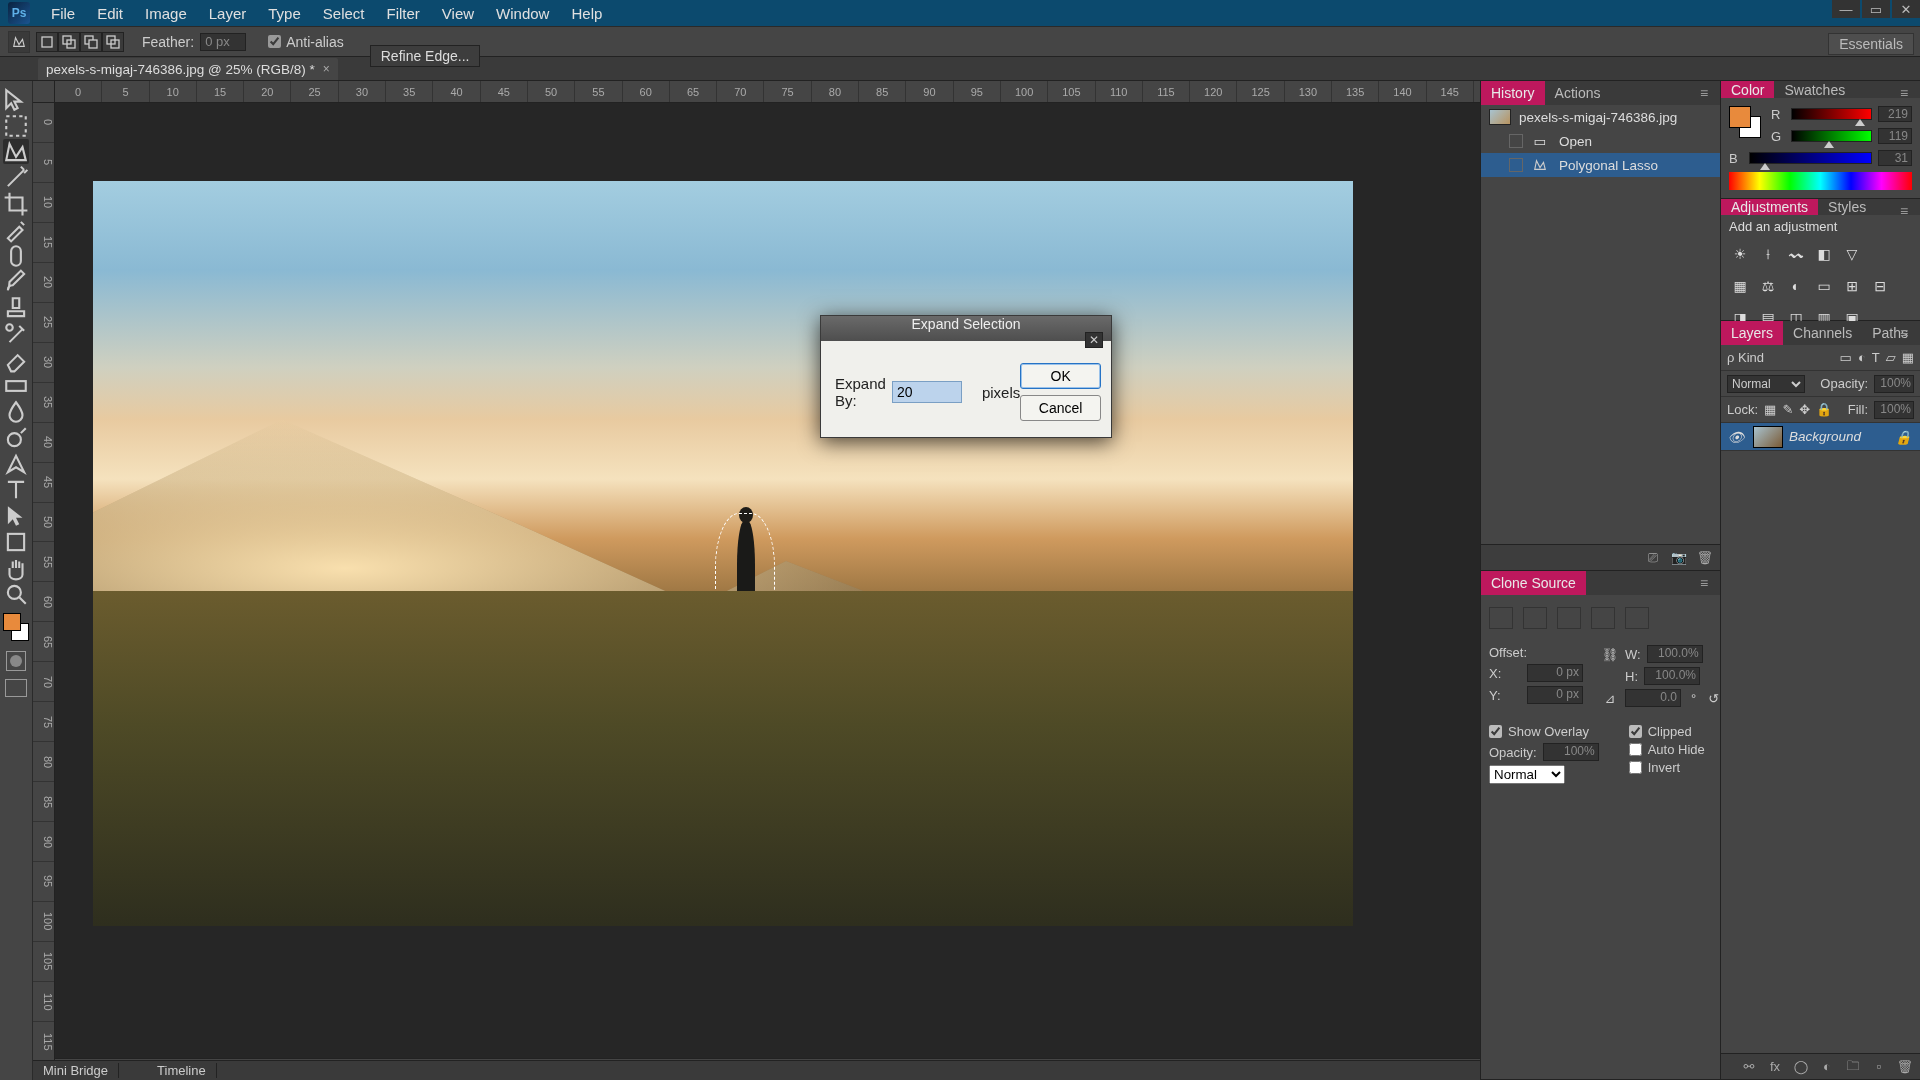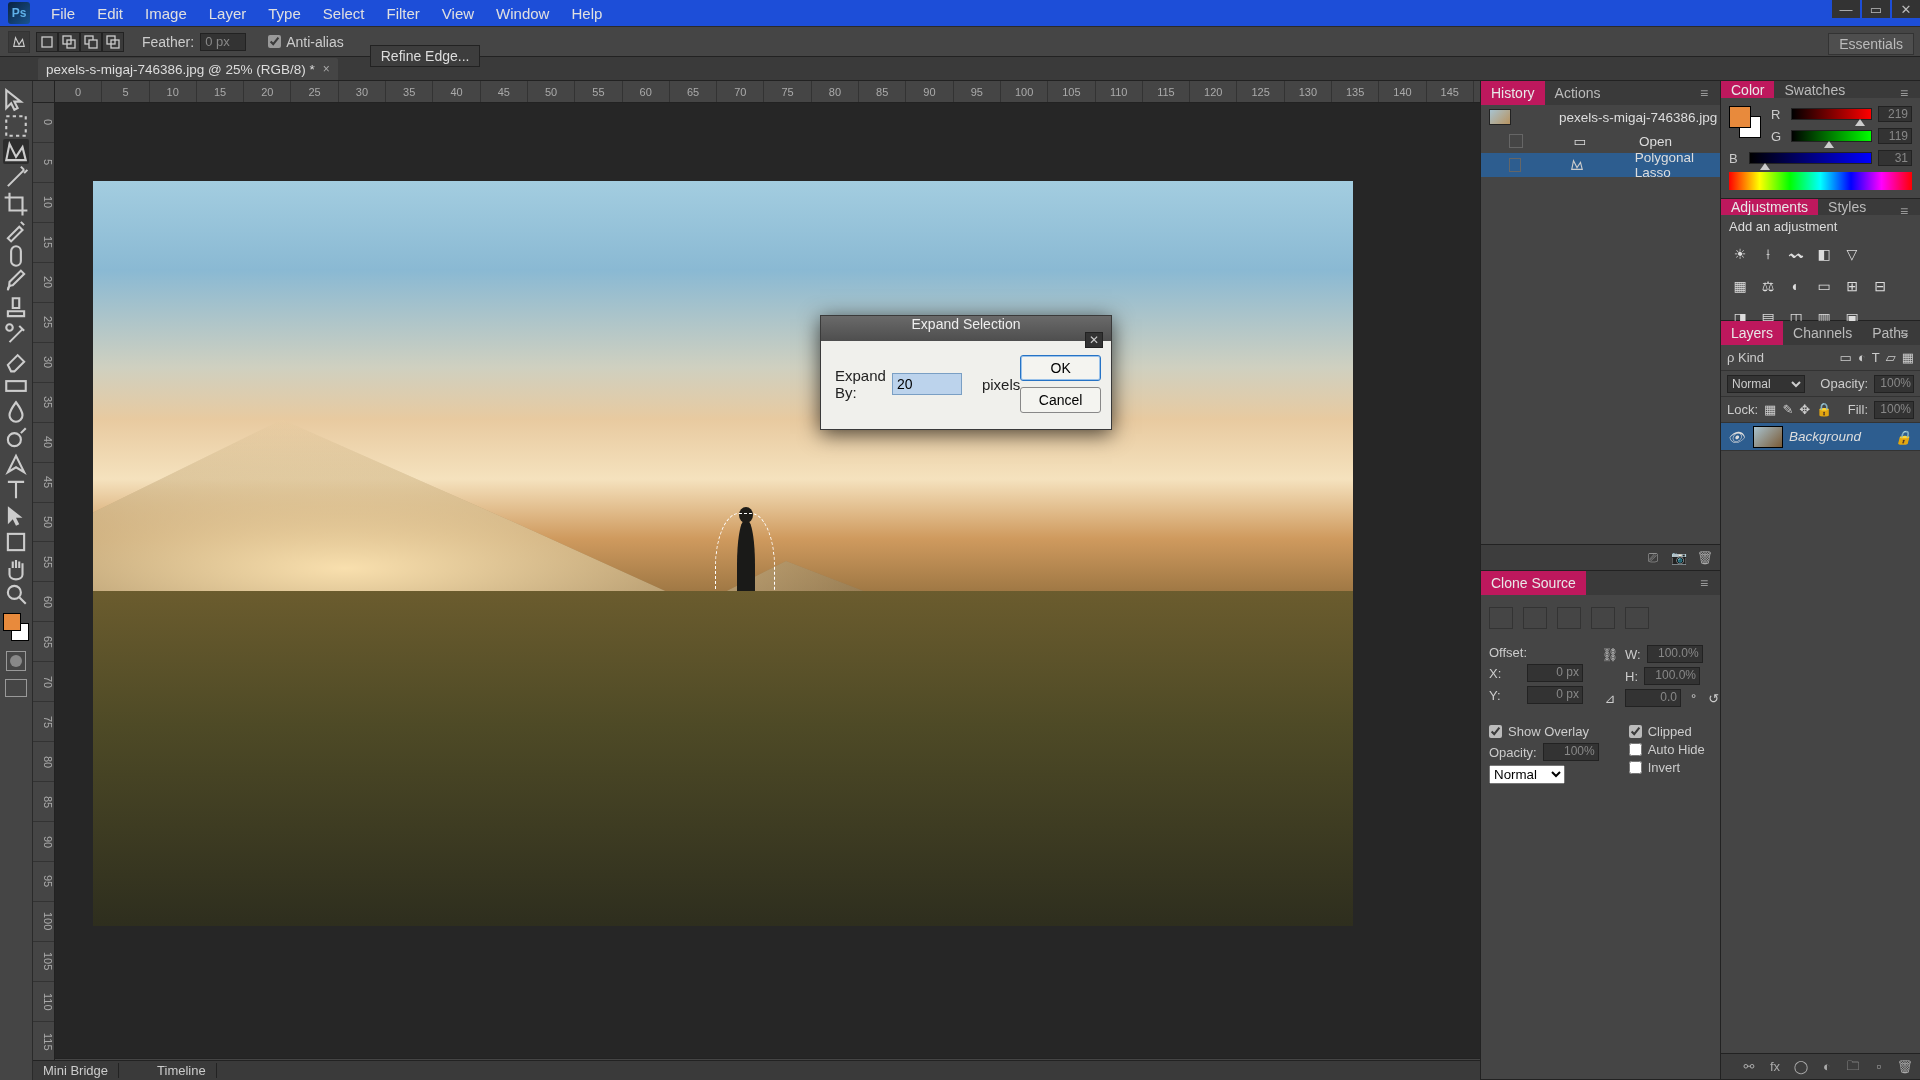--- a/index.html
+++ b/index.html
@@ -1,19 +1,19 @@
 <!DOCTYPE html>
 <html><head>
 <meta charset="utf-8">
 <style>
 * { margin:0; padding:0; box-sizing:border-box; font-family:"Segoe UI",Tahoma,sans-serif; user-select:none; }
 body { width:1920px; height:1080px; background:#454545; color:#ccc; font-size:15px; overflow:hidden; position:relative; }
 
 
-#menubar { height:27px; background:#1d4ed8; display:flex; align-items:center; padding-left:8px; border-bottom:1px solid #2a2a2a; }
+#menubar { height:27px; background:#0c4a6e; display:flex; align-items:center; padding-left:8px; border-bottom:1px solid #2a2a2a; }
 #menubar .ps-logo { width:22px; height:22px; background:linear-gradient(135deg,#0a2340,#1a5490); border-radius:3px; display:flex; align-items:center; justify-content:center; font-size:12px; font-weight:bold; color:#5fb0e8; margin-right:10px; }
 #menubar .menu-item { padding:0 11px; font-size:15px; color:#e0e0e0; cursor:default; }
 #winctl { position:absolute; right:0; top:0; display:flex; }
 #winctl div { width:28px; height:18px; display:flex; align-items:center; justify-content:center; font-size:13px; color:#bbb; background:#333; margin-left:2px; }
 
 
 #optbar { height:30px; background:#454545; border-bottom:1px solid #222; display:flex; align-items:center; padding:0 8px; font-size:14px; color:#ccc; }
 #optbar .tool-ind { width:22px; height:22px; border:1px solid #333; margin-right:6px; display:flex; align-items:center; justify-content:center; background:#3a3a3a; }
 #optbar .seg { width:22px; height:20px; background:#3a3a3a; border:1px solid #222; display:flex; align-items:center; justify-content:center; }
 #optbar .seg svg, #optbar .tool-ind svg { width:14px; height:14px; }
@@ -69,21 +69,21 @@
 
 
 #rightcol { width:240px; background:#454545; border-left:1px solid #222; display:flex; flex-direction:column; }
 #rightcol2 { width:200px; background:#454545; border-left:1px solid #222; display:flex; flex-direction:column; }
 .panel { border-bottom:1px solid #222; display:flex; flex-direction:column; }
 .panel-tabs { height:24px; background:#3a3a3a; display:flex; align-items:center; font-size:14px; color:#bbb; position:relative; }
 .panel-tabs .ptab { padding:0 10px; height:100%; display:flex; align-items:center; }
 .panel-tabs .ptab.active { background:#be185d; color:#e8e8e8; }
 .panel-tabs .pmenu { position:absolute; right:4px; top:4px; width:16px; height:12px; }
 .panel-tabs .pmenu::before { content:"≡"; color:#999; font-size:14px; }
-.hist-row { display:flex; align-items:center; height:24px; padding-left:8px; font-size:13.5px; color:#ddd;gap:40px; }
+.hist-row { display:flex; align-items:center; height:24px; padding-left:8px; font-size:13.5px; color:#ddd; }
 .hist-row .icon { width:18px; height:18px; margin-right:10px; display:flex; align-items:center; justify-content:center; }
 .hist-row.source .thumb { width:22px; height:16px; background:linear-gradient(135deg,#a8c3d0,#b8935f); border:1px solid #222; margin-right:8px; }
 .hist-row.state { padding-left:28px; }
 .hist-row.sel { background:#2d5d8f; }
 .hist-row.state .sq { width:14px; height:14px; border:1px solid #666; margin-right:8px; }
 .hist-body { flex:1; background:#454545; }
 .panel-footer { height:26px; background:#3d3d3d; border-top:1px solid #222; display:flex; align-items:center; justify-content:flex-end; padding-right:6px; gap:8px; }
 .panel-footer .ficon { width:18px; height:16px; color:#aaa; display:flex; align-items:center; justify-content:center; font-size:13px; }
 
 .color-panel { padding:8px; }
@@ -120,21 +120,21 @@
 .clone-row .lab { width:32px; }
 .clone-row .fld { width:56px; height:18px; background:#333; border:1px solid #222; color:#888; font-size:12px; text-align:right; padding-right:3px; }
 .clone-row .chain { width:18px; text-align:center; }
 .clone-chk { display:flex; align-items:center; margin:3px 0; font-size:13px; }
 .clone-chk input { margin-right:6px; accent-color:#bbb; }
 
 
 #dialog { position:absolute; left:820px; top:315px; width:292px; background:#f0f0ec; border:1px solid #3a3a3a; box-shadow:0 4px 20px rgba(0,0,0,0.7); font-size:15px; color:#222; }
 #dialog .titlebar { height:25px; background:linear-gradient(#6a6a6a,#4e4e4e); color:#eee; display:flex; align-items:center; padding:0 8px; font-size:14px;flex-direction:column; }
 #dialog .titlebar .dclose { margin-left:auto; width:18px; height:16px; background:#333; color:#ccc; display:flex; align-items:center; justify-content:center; font-size:12px; border:1px solid #222; }
-#dialog .dbody { display:flex; padding:14px 10px 16px 14px; }
+#dialog .dbody { display:flex; padding:22px 10px 16px 14px; }
 #dialog .dleft { flex:1; display:flex; align-items:center; }
 #dialog .dleft label { margin-right:6px; }
 #dialog input.expand { width:70px; height:22px; border:1px solid #7a9fc4; background:#bcd3ec; color:#000; font-size:14px; padding:0 4px; }
 #dialog .px { margin-left:20px; }
 #dialog .dright { width:82px; display:flex; flex-direction:column; gap:6px; }
 #dialog button { height:26px; background:#f4f4f0; border:1px solid #888; border-radius:3px; font-size:14px; }
 #dialog button.primary { border:1.5px solid #2673c5; box-shadow:inset 0 0 0 1px #9ac2ea; }
 svg { fill:none; stroke:#ccc; stroke-width:1.3; }
 </style>
 </head>

